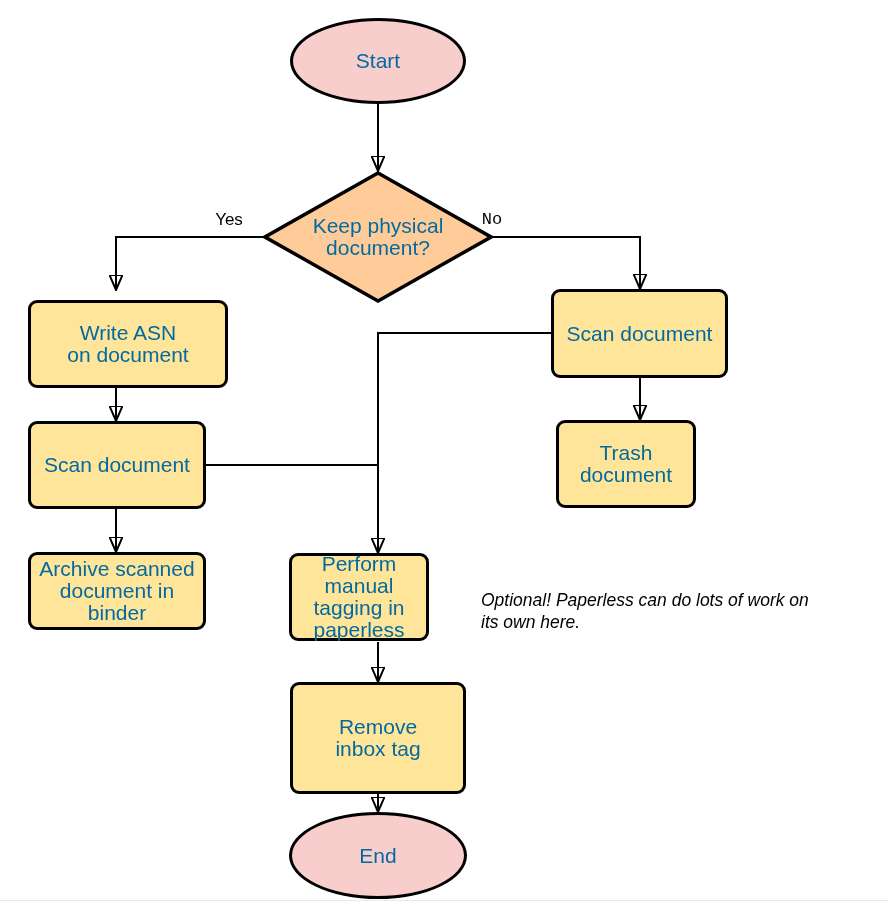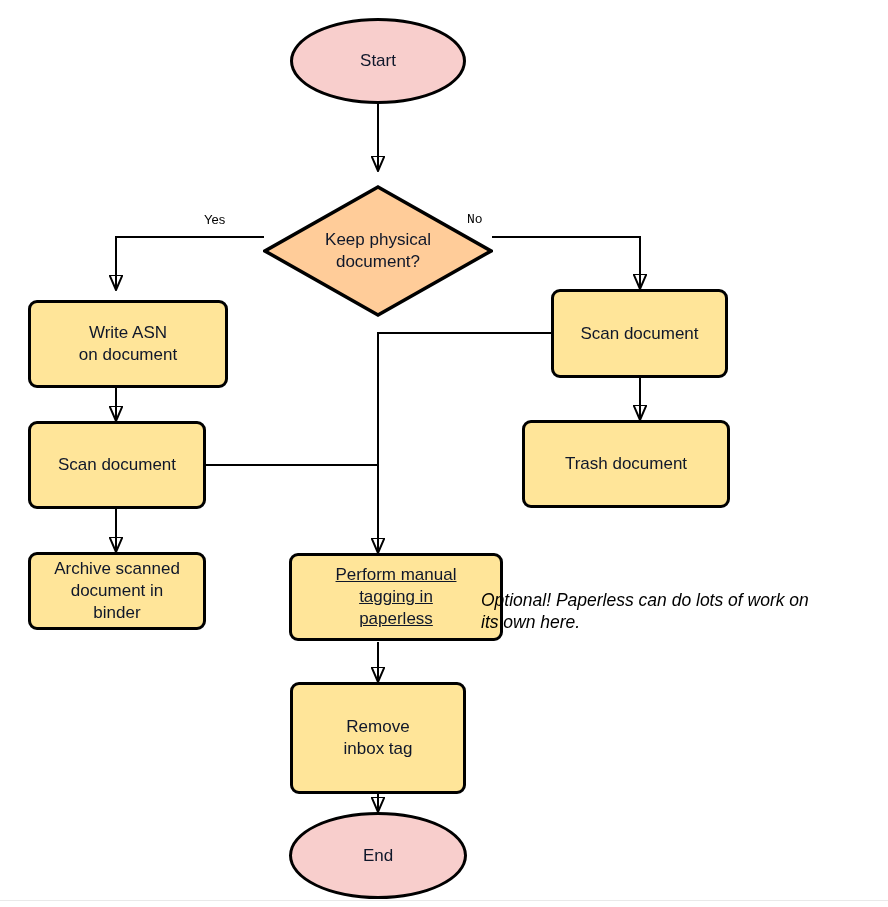--- a/index.html
+++ b/index.html
@@ -28,23 +28,23 @@
     stroke: #000000;
     stroke-width: 2;
   }
   .node {
     position: absolute;
     display: flex;
     align-items: center;
     justify-content: center;
     text-align: center;
     box-sizing: border-box;
-    font-size: 17px;
+    font-size: 21px;
     line-height: 22px;
-    color: #0f172a;
+    color: #0369a1;
   }
   .node-label {
     white-space: pre-line;
     position: relative;
     z-index: 1;
   }
   .terminal {
     background: var(--color-terminal-fill, #f8cecc);
     border: 3px solid var(--color-stroke, #000000);
     border-radius: 50%;
@@ -64,24 +64,24 @@
     top: 0;
   }
   .decision-wrap polygon {
     fill: var(--color-decision-fill, #ffcc99);
     stroke: var(--color-stroke, #000000);
     stroke-width: 3.5;
     stroke-linejoin: miter;
   }
   .edge-label {
     position: absolute;
-    font-size: 13px;
+    font-size: 17px;
     line-height: 22px;
     color: #000000;
-    text-align: left;
+    text-align: center;
   }
   .annotation {
     position: absolute;
     left: 481px;
     top: 589px;
     width: 412px;
     font-size: 17.5px;
     line-height: 22px;
     font-style: italic;
     color: #000000;
@@ -117,21 +117,21 @@
     <path d="M206 465 H379"></path>
     <path d="M551 333 H378 V552" marker-end="url(#arrow)"></path>
     <path d="M378 642 V681" marker-end="url(#arrow)"></path>
     <path d="M378 771 V811" marker-end="url(#arrow)"></path>
   </svg>
 
   <div class="node terminal" style="left:290px; top:18px; width:176px; height:86px;">
     <span class="node-label">Start</span>
   </div>
 
-  <div class="node decision-wrap" style="left:263px; top:185px; width:230px; height:132px;">
+  <div class="node decision-wrap" style="left:263px; top:171px; width:230px; height:132px;">
     <svg width="230" height="132" viewBox="0 0 230 132">
       <polygon points="115,2 228,66 115,130 2,66"></polygon>
     </svg>
     <span class="node-label">Keep physical
 document?</span>
   </div>
 
   <div class="node process" style="left:28px; top:290px; width:200px; height:88px;margin-top:10px;">
     <span class="node-label">Write ASN
 on document</span>
@@ -144,25 +144,25 @@
   <div class="node process" style="left:28px; top:552px; width:178px; height:78px;">
     <span class="node-label">Archive scanned
 document in
 binder</span>
   </div>
 
   <div class="node process" style="left:551px; top:289px; width:177px; height:89px;">
     <span class="node-label">Scan document</span>
   </div>
 
-  <div class="node process" style="left:522px; top:420px; width:208px; height:88px;">
+  <div class="node process" style="left:556px; top:420px; width:140px; height:88px;">
     <span class="node-label">Trash document</span>
   </div>
 
-  <div class="node process" style="left:289px; top:553px; width:214px; height:88px;text-decoration:underline;">
+  <div class="node process" style="left:289px; top:553px; width:140px; height:88px;">
     <span class="node-label">Perform manual
 tagging in
 paperless</span>
   </div>
 
   <div class="node process" style="left:290px; top:682px; width:176px; height:112px;">
     <span class="node-label">Remove
 inbox tag</span>
   </div>
 

